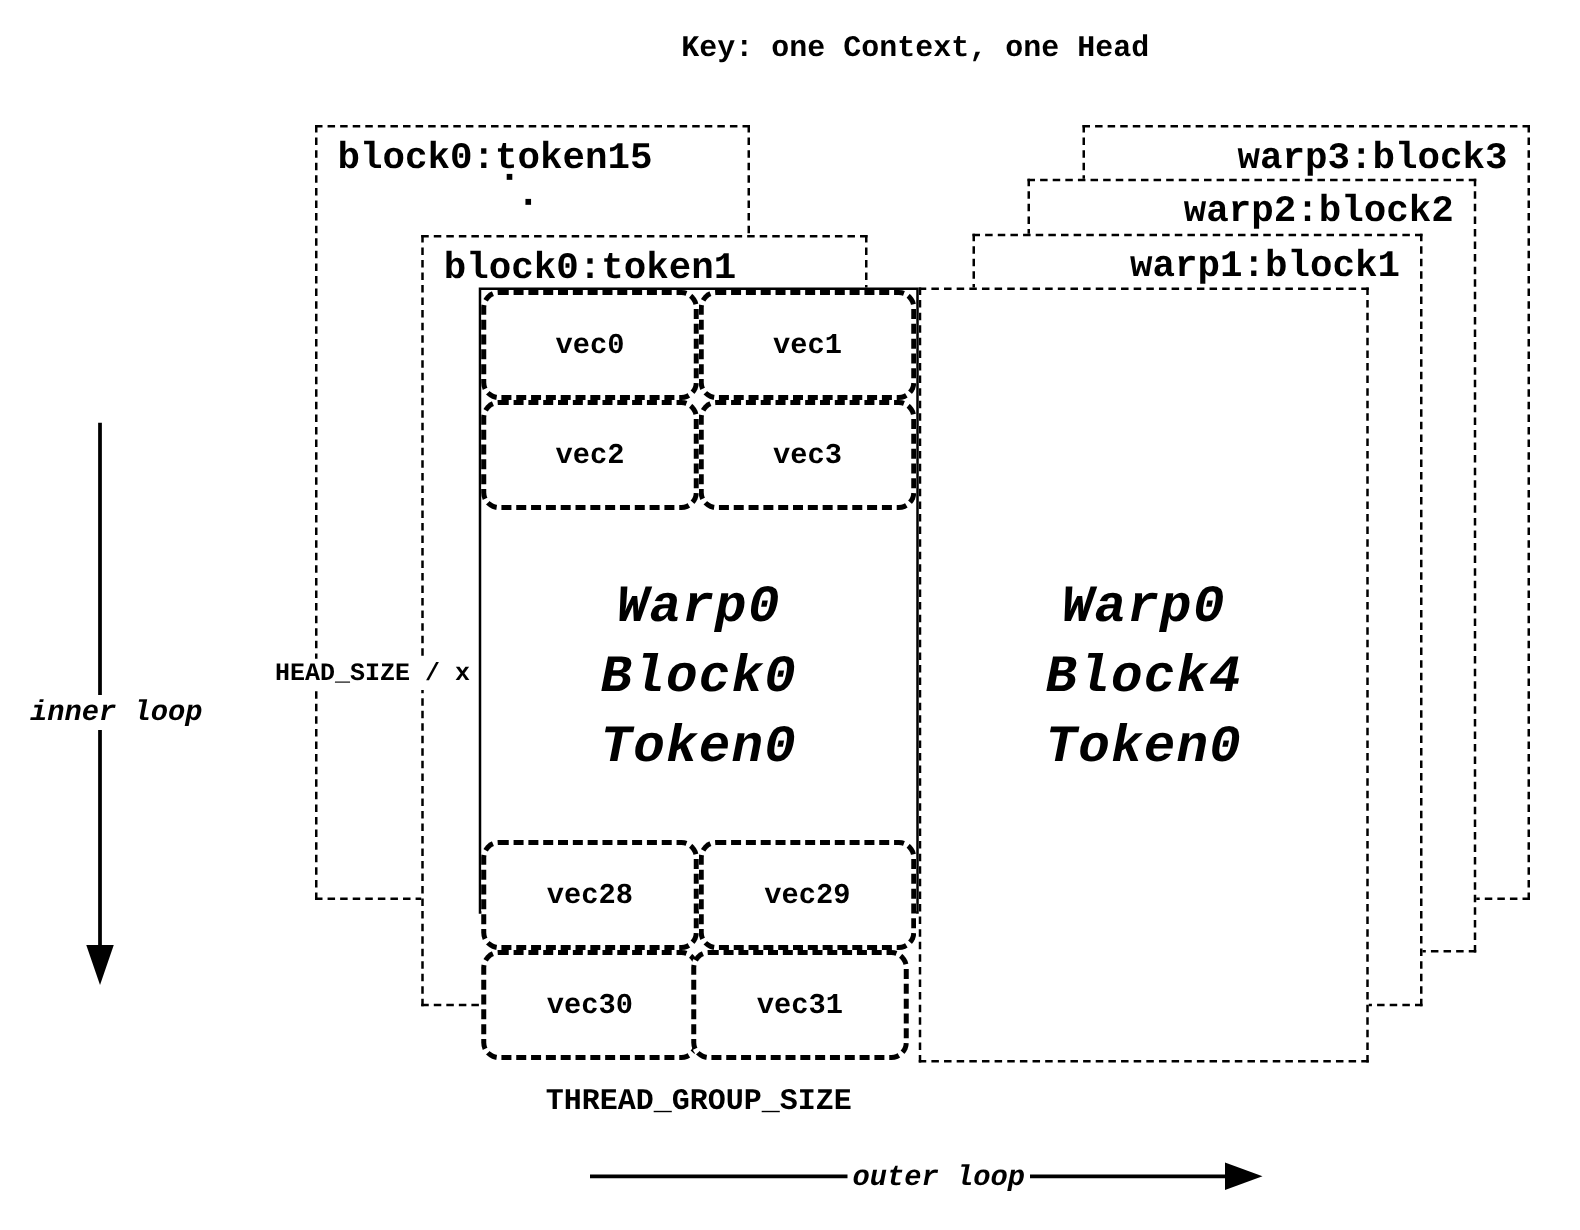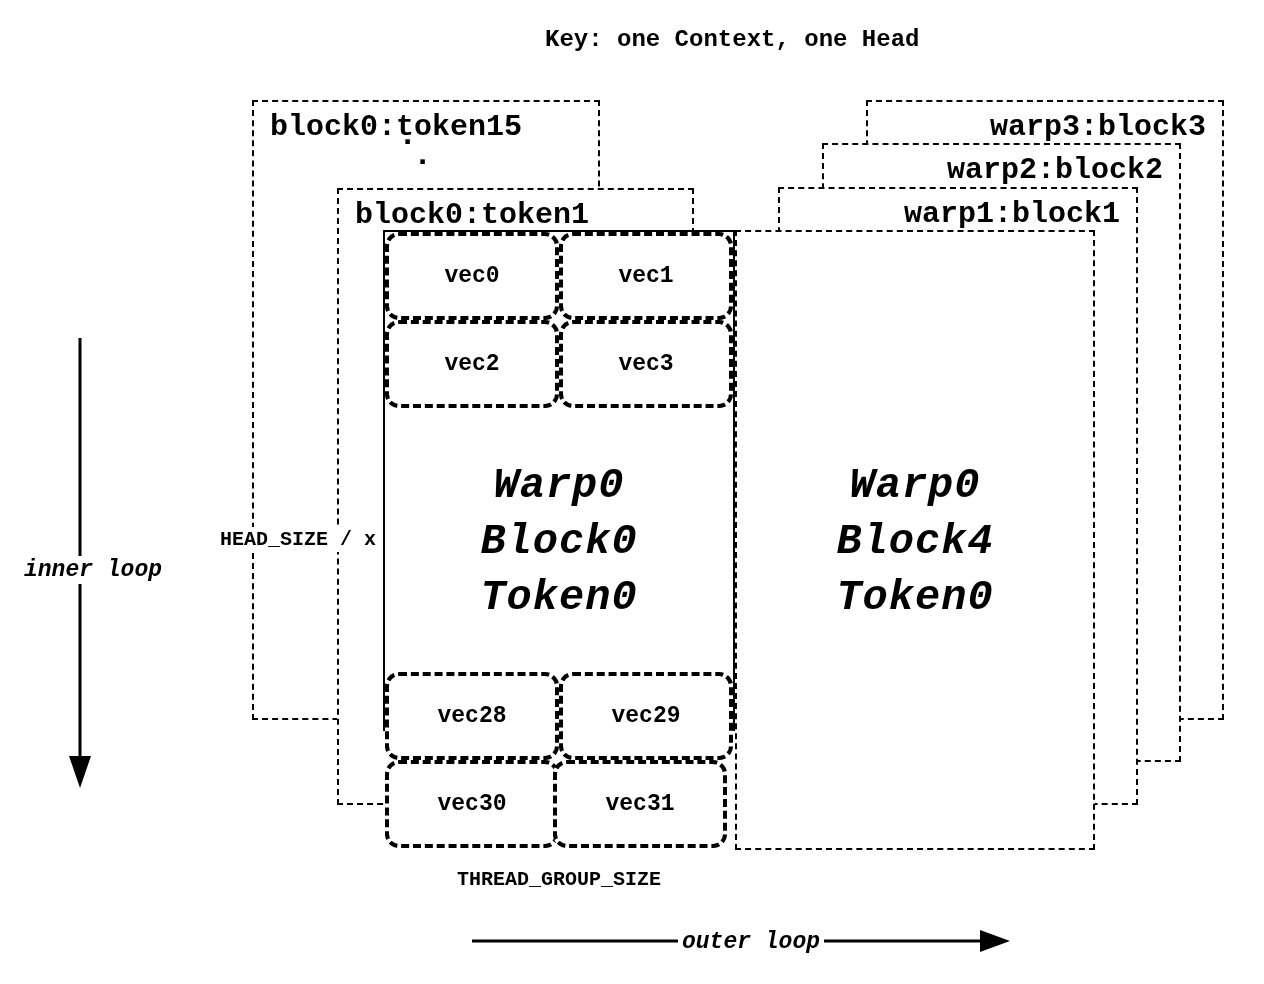--- a/index.html
+++ b/index.html
@@ -88,21 +88,21 @@
 
   <div class="side-label" style="left:160px;top:527px;width:212px;text-align:right;z-index:7;">HEAD_SIZE / x</div>
 
   <div class="side-label italic" style="left:4px;top:556px;z-index:7;">inner loop</div>
 
   <svg class="abs" style="left:58px;top:338px;z-index:5;" width="44" height="452" viewBox="0 0 44 452">
     <line x1="22" y1="0" x2="22" y2="422" stroke="#000" stroke-width="3"></line>
     <polygon points="11,418 33,418 22,450" fill="#000"></polygon>
   </svg>
 
-  <div class="abs" style="left:383px;top:868px;width:352px;text-align:center;font-size:20px;z-index:7;">THREAD_GROUP_SIZE</div>
+  <div class="abs" style="left:383px;top:868px;width:352px;text-align:center;font-size:24px;z-index:7;">THREAD_GROUP_SIZE</div>
 
   <svg class="abs" style="left:472px;top:924px;z-index:1;" width="540" height="34" viewBox="0 0 540 34">
     <line x1="0" y1="17" x2="512" y2="17" stroke="#000" stroke-width="3"></line>
     <polygon points="508,6 508,28 538,17" fill="#000"></polygon>
   </svg>
 
   <div class="side-label italic" style="left:662px;top:928px;z-index:2;">outer loop</div>
 
 </div>
 

